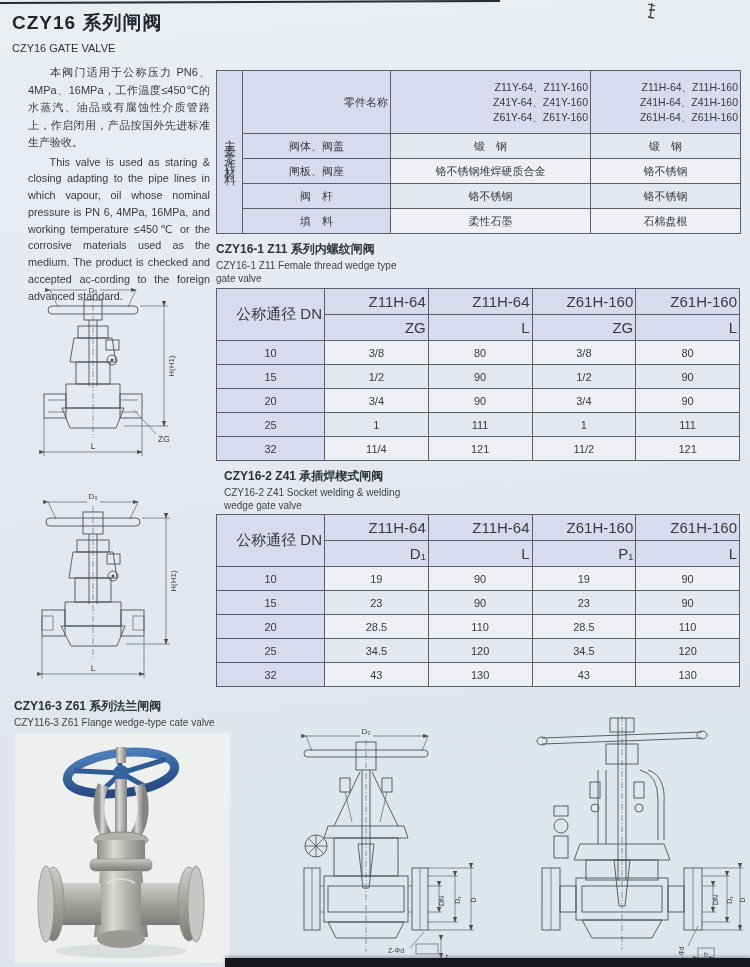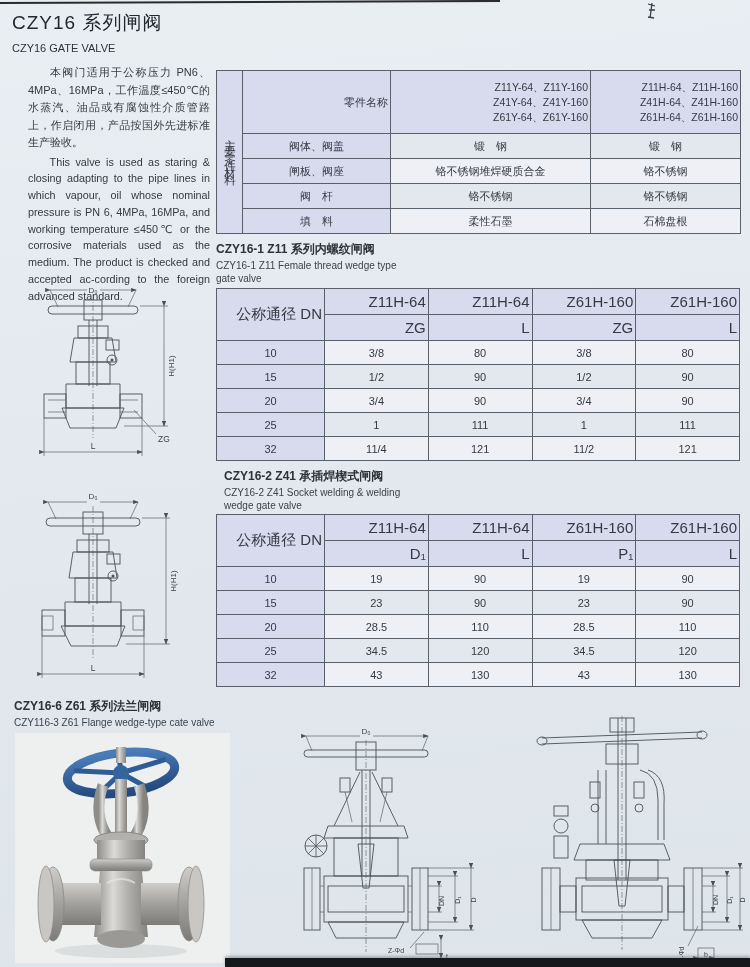--- a/index.html
+++ b/index.html
@@ -5,21 +5,21 @@
   html,body{margin:0;padding:0;}
   body{font-family:"Liberation Sans","DejaVu Sans",sans-serif;color:#343a42;}
   #page{position:relative;width:750px;height:967px;overflow:hidden;
         background:linear-gradient(175deg,#e9eef3 0%,#e2e8ee 55%,#dde4ea 100%);}
   
   .top-edge{position:absolute;left:0;top:1px;width:500px;height:2px;background:#2b2b2e;transform:rotate(-.25deg);}
   .corner-mark{position:absolute;left:645px;top:2px;width:14px;height:18px;}
   .bottom-strip{position:absolute;left:225px;top:958px;width:525px;height:9px;background:#17181b;box-shadow:0 -2px 3px rgba(90,100,110,.45);}
   
   .h-block{position:absolute;}
-  .title-cn{font-size:19px;font-weight:normal;letter-spacing:1px;color:#23282e;}
+  .title-cn{font-size:19px;font-weight:bold;letter-spacing:1px;color:#23282e;}
   .title-en{font-size:11px;margin-top:6px;color:#2c323a;}
   .sec-cn{font-size:12px;font-weight:bold;color:#2c323a;}
   .sec-en{font-size:10px;line-height:12.5px;color:#3c434c;margin-top:2px;}
   
   .intro{position:absolute;left:12px;top:64px;width:198px;text-align:justify;}
   .intro p{margin:0 0 2px 16px;font-size:11px;line-height:17.5px;text-indent:2em;}
   .intro .en{font-size:10.8px;line-height:16.8px;}
   
   .tblwrap{position:absolute;left:216px;width:524px;}
   table{border-collapse:collapse;width:100%;table-layout:fixed;font-size:11px;color:#343a42;}
@@ -339,21 +339,21 @@
       <line class="dthin" x1="108" y1="158" x2="152" y2="158"></line>
     <line class="dthin" x1="148" y1="32" x2="148" y2="158" marker-start="url(#a2)" marker-end="url(#a2)"></line>
     <text x="158" y="95" font-size="8" text-anchor="middle" transform="rotate(-90 158 95)">H(H1)</text>
     <line class="dthin" x1="24" y1="150" x2="24" y2="192"></line>
       <line class="dthin" x1="126" y1="150" x2="126" y2="192"></line>
     <line class="dthin" x1="24" y1="188" x2="126" y2="188" marker-start="url(#a2)" marker-end="url(#a2)"></line>
     <text x="75" y="185" font-size="8.5" text-anchor="middle">L</text>
   </svg>
 
   <div class="h-block" style="left:14px;top:698px;">
-    <div class="sec-cn">CZY16-6 Z61 系列法兰闸阀</div>
+    <div class="sec-cn">CZY16-3 Z61 系列法兰闸阀</div>
     <div class="sec-en">CZY116-3 Z61 Flange wedge-type cate valve</div>
   </div>
 
   <svg class="panel" style="left:15px;top:733px;" width="215" height="230" viewBox="0 0 215 230">
     <defs>
       <linearGradient id="met" x1="0" y1="0" x2="1" y2="0">
         <stop offset="0" stop-color="#8f8d8a"></stop>
           <stop offset=".35" stop-color="#dcdad6"></stop>
         <stop offset=".6" stop-color="#b6b4b0"></stop>
           <stop offset="1" stop-color="#85837f"></stop>

